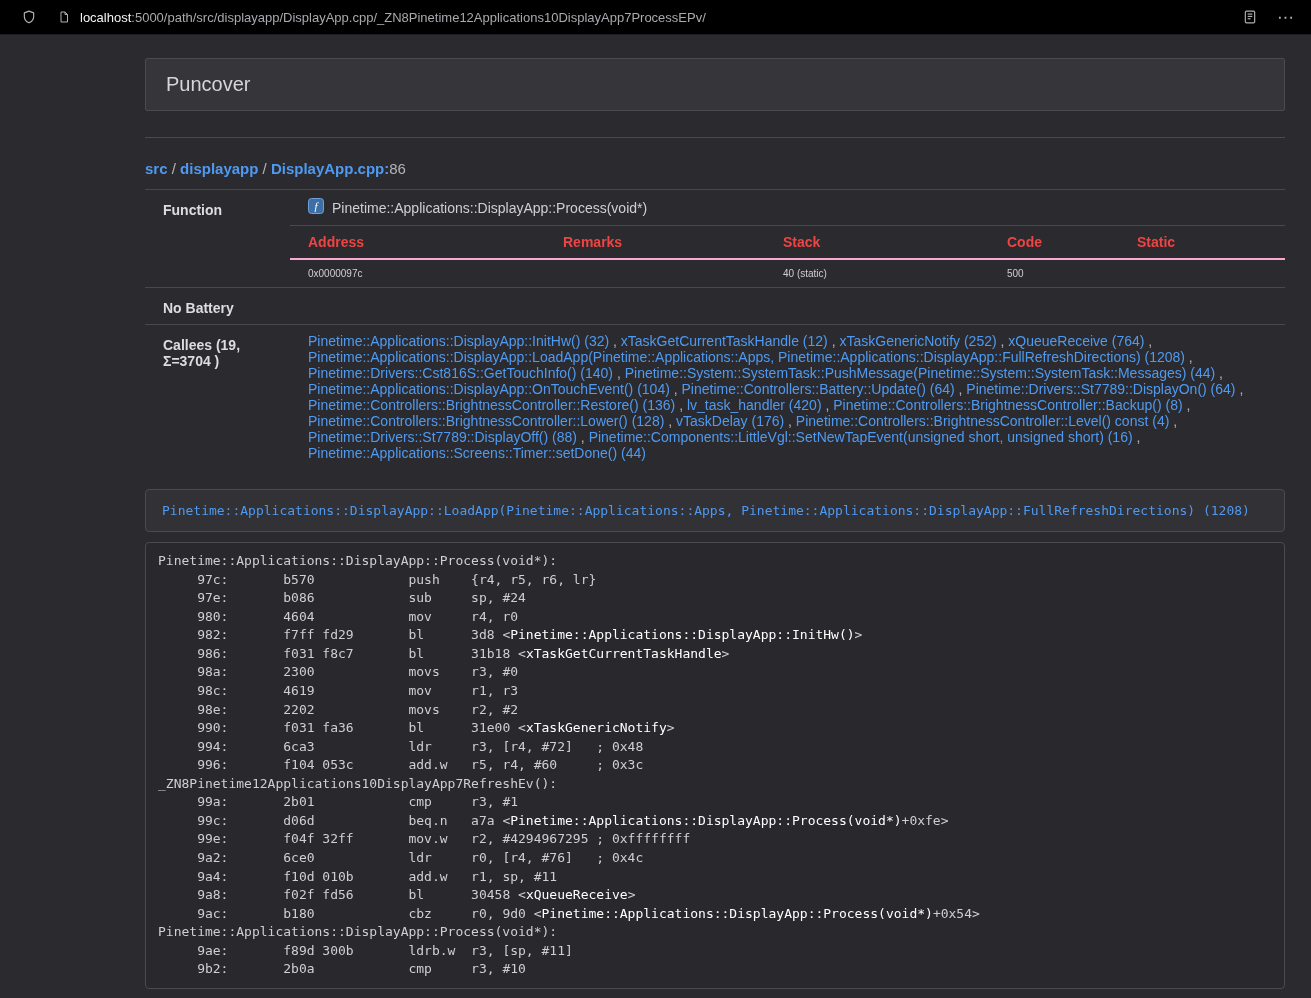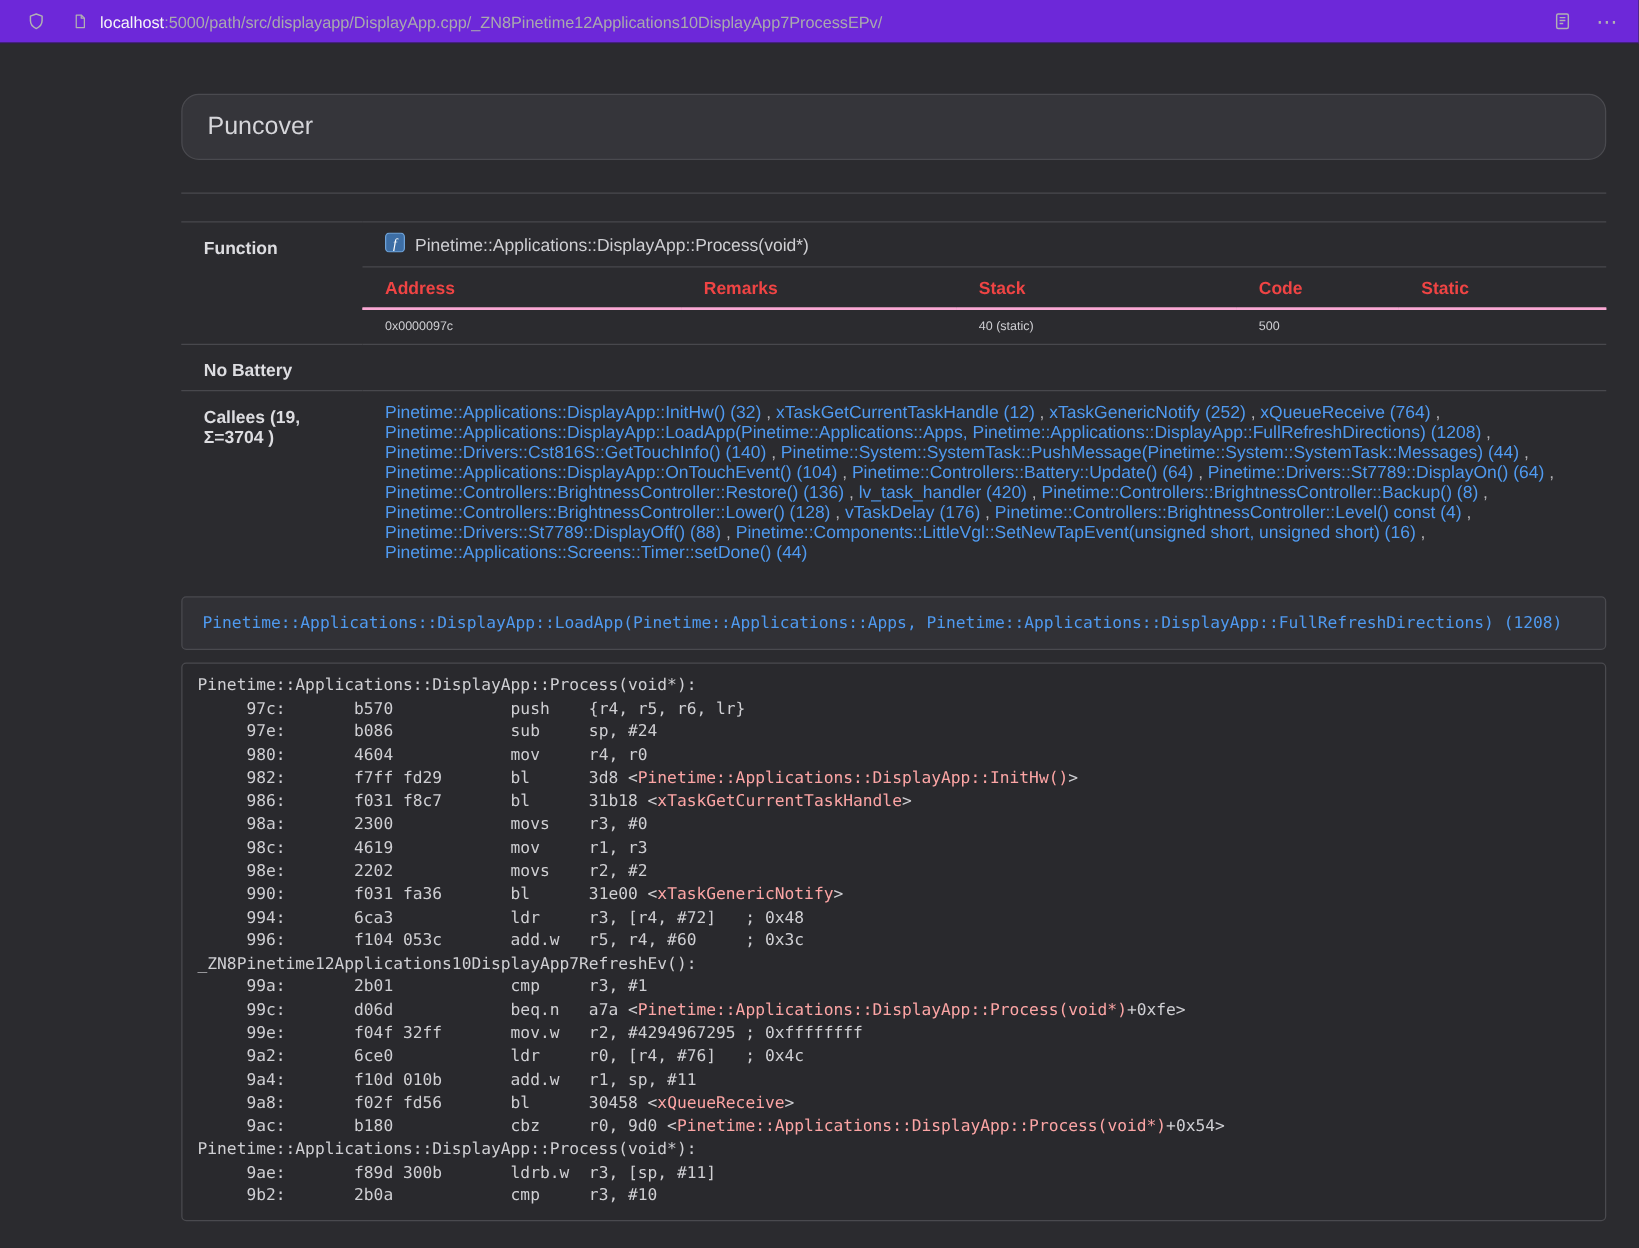--- a/index.html
+++ b/index.html
@@ -9,41 +9,41 @@
     overflow: hidden;
     background: #2b2b2f;
     font-family: "Liberation Sans", sans-serif;
     color: #cfcfd3;
   }
   a { color: #4f9af0; text-decoration: none; cursor: pointer; }
 
   
   .topbar {
     height: 35px;
-    background: #6d28d9;
+    background: #000000;
     border-bottom: 1px solid #1f1f23;
     display: flex;
     align-items: center;
   }
   .tb-btn { display: inline-flex; align-items: center; justify-content: center; }
   .tb-shield { margin-left: 22px; }
   .tb-page { margin-left: 22px; }
   .url-text { margin-left: 10px; font-size: 13px; white-space: nowrap; }
   .url-host { color: #f5f5f7; }
   .url-rest { color: #a9a9ae; }
   .tb-right { margin-left: auto; display: flex; align-items: center; gap: 20px; margin-right: 16px; }
   .tb-dots { color: #b1b1b3; font-size: 17px; letter-spacing: 1px; line-height: 1; }
 
   
   .container { width: 1140px; margin-left: 145px; font-size: 14px; }
   .jumbotron {
-    margin-top: 40px;
+    margin-top: 23px;
     background: #35353a;
     border: 1px solid #4a4a4f;
-    border-radius: 14px;
+    border-radius: 2px;
     padding: 14px 20px;
   }
   .jumbotron h1 { margin: 0; font-size: 20px; font-weight: 500; color: #d6d6da; }
   hr.divider { border: 0; border-top: 1px solid #4a4a4f; margin: 26px 0 22px; }
 
   .breadcrumb { font-size: 15px; margin-bottom: 12px; }
   .breadcrumb a { font-weight: bold; }
   .bc-sep, .bc-plain { color: #b4b4b8; }
 
   table.main { width: 100%; border-collapse: collapse; }
@@ -91,21 +91,21 @@
     padding: 9px 12px;
     font-family: "DejaVu Sans Mono", monospace;
     font-size: 13px;
     line-height: 1.42857;
     color: #cfcfd3;
     tab-size: 8;
     -moz-tab-size: 8;
     white-space: pre;
     overflow: hidden;
   }
-  pre.disasm a { color: #fca5a5; }
+  pre.disasm a { color: #ffffff; }
 </style>
 </head>
 <body>
 
 <div class="topbar">
   <span class="tb-btn tb-shield">
     <svg width="14" height="16" viewBox="0 0 24 24" fill="none" stroke="#b1b1b3" stroke-width="2" stroke-linejoin="round">
         <path d="M12 2 L20 5 V11 C20 16 16.5 20 12 22 C7.5 20 4 16 4 11 V5 Z"></path>
       </svg>
   </span>
@@ -130,20 +130,21 @@
 </div>
 
 <div class="container">
 
   <div class="jumbotron">
     <h1>Puncover</h1>
   </div>
 
   <hr class="divider">
 
+  <div class="breadcrumb"><a href="#">src</a><span class="bc-sep"> / </span><a href="#">displayapp</a><span class="bc-sep"> / </span><a href="#">DisplayApp.cpp:</a><span class="bc-plain">86</span></div>
 
   <table class="main">
     <tbody>
       <tr>
         <th class="rowlabel" rowspan="2">Function</th>
         <td>
           <div class="fn-wrap">
             <span>
               <svg width="16" height="16" viewBox="0 0 16 16">
                   <rect x="0.5" y="0.5" width="15" height="15" rx="3" fill="#3d6ea5" stroke="#6fa3d8"></rect>

